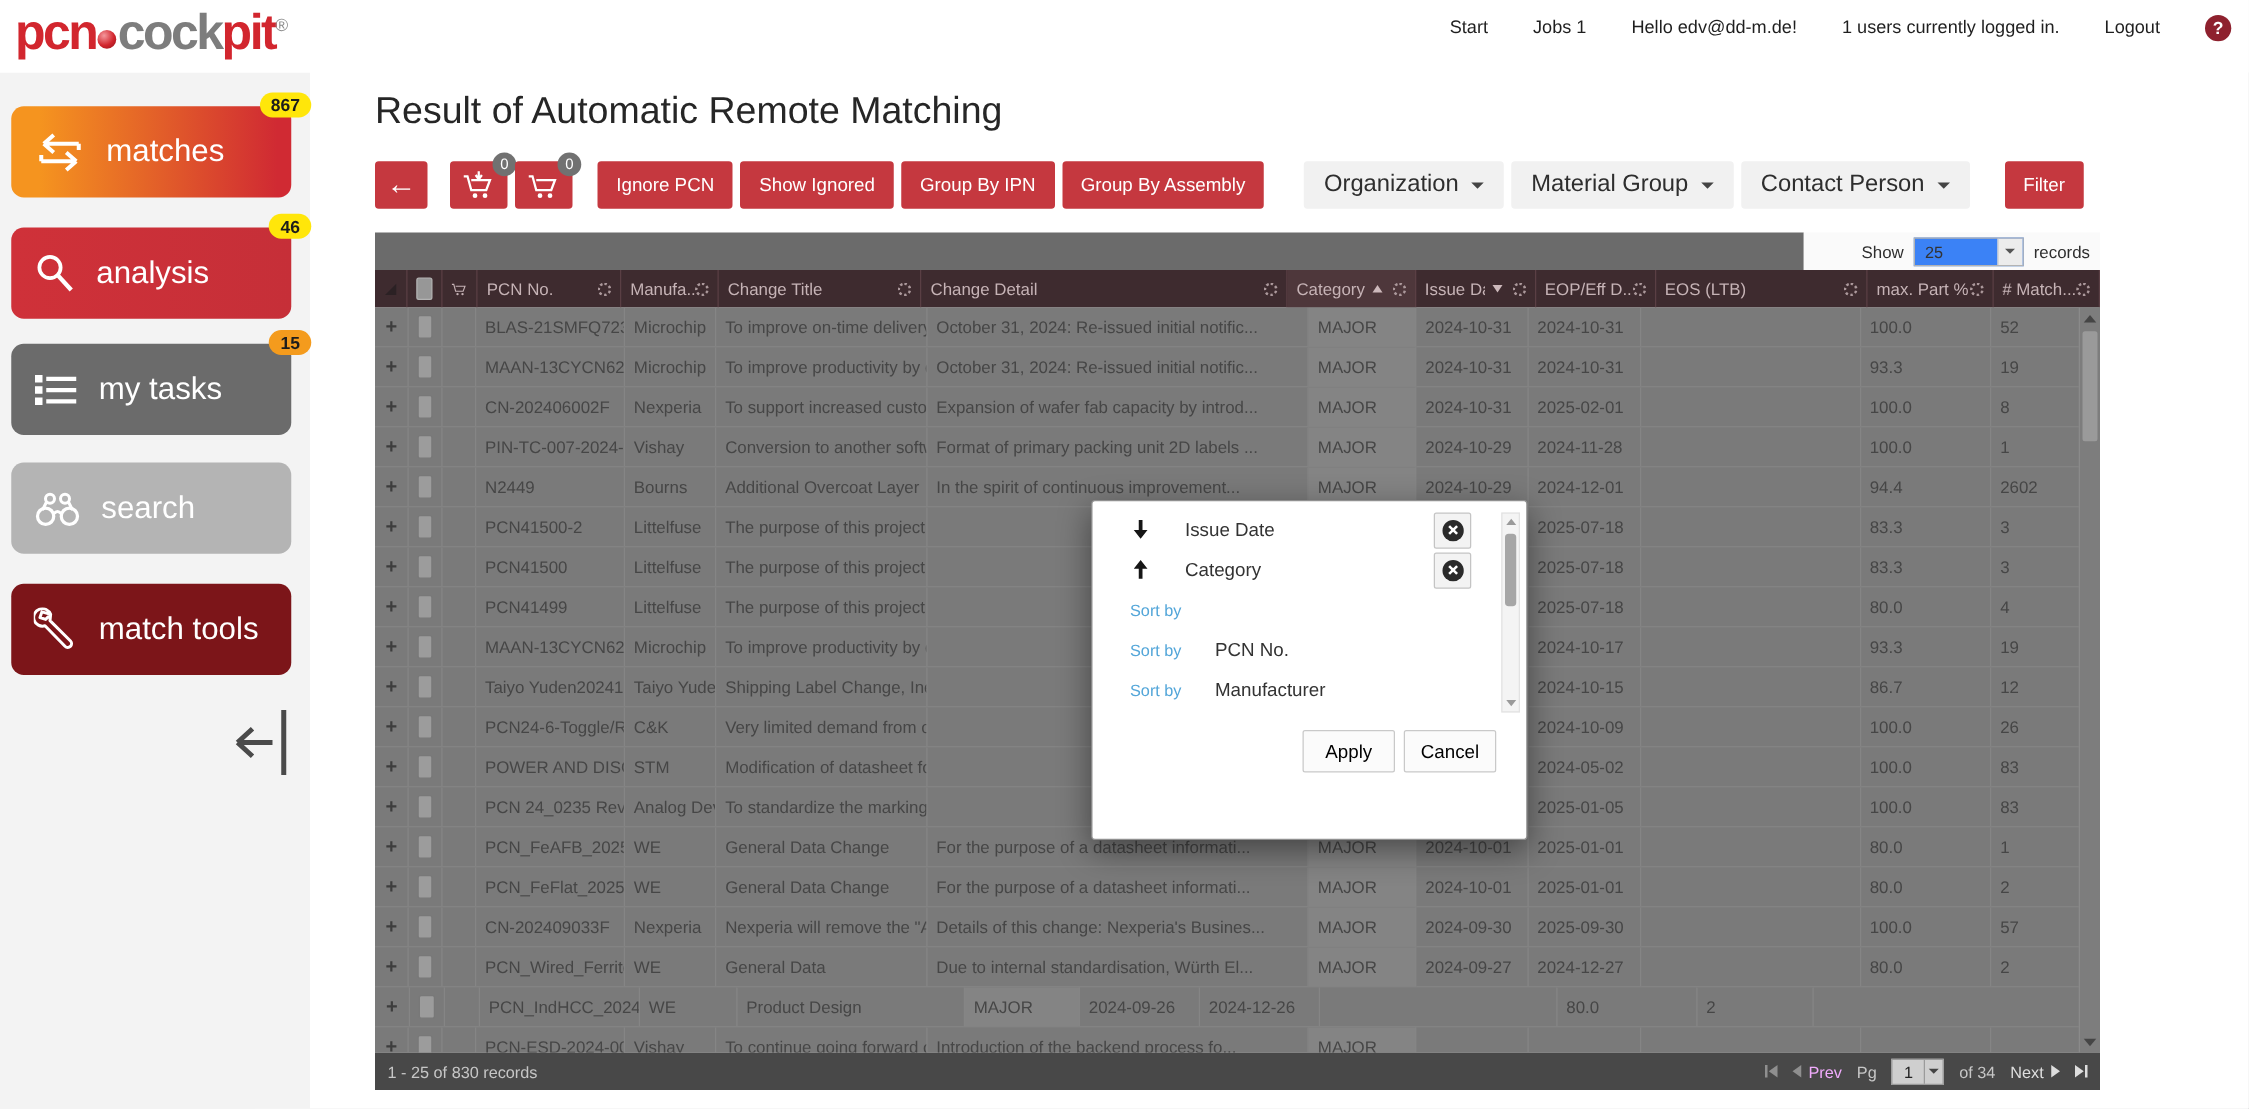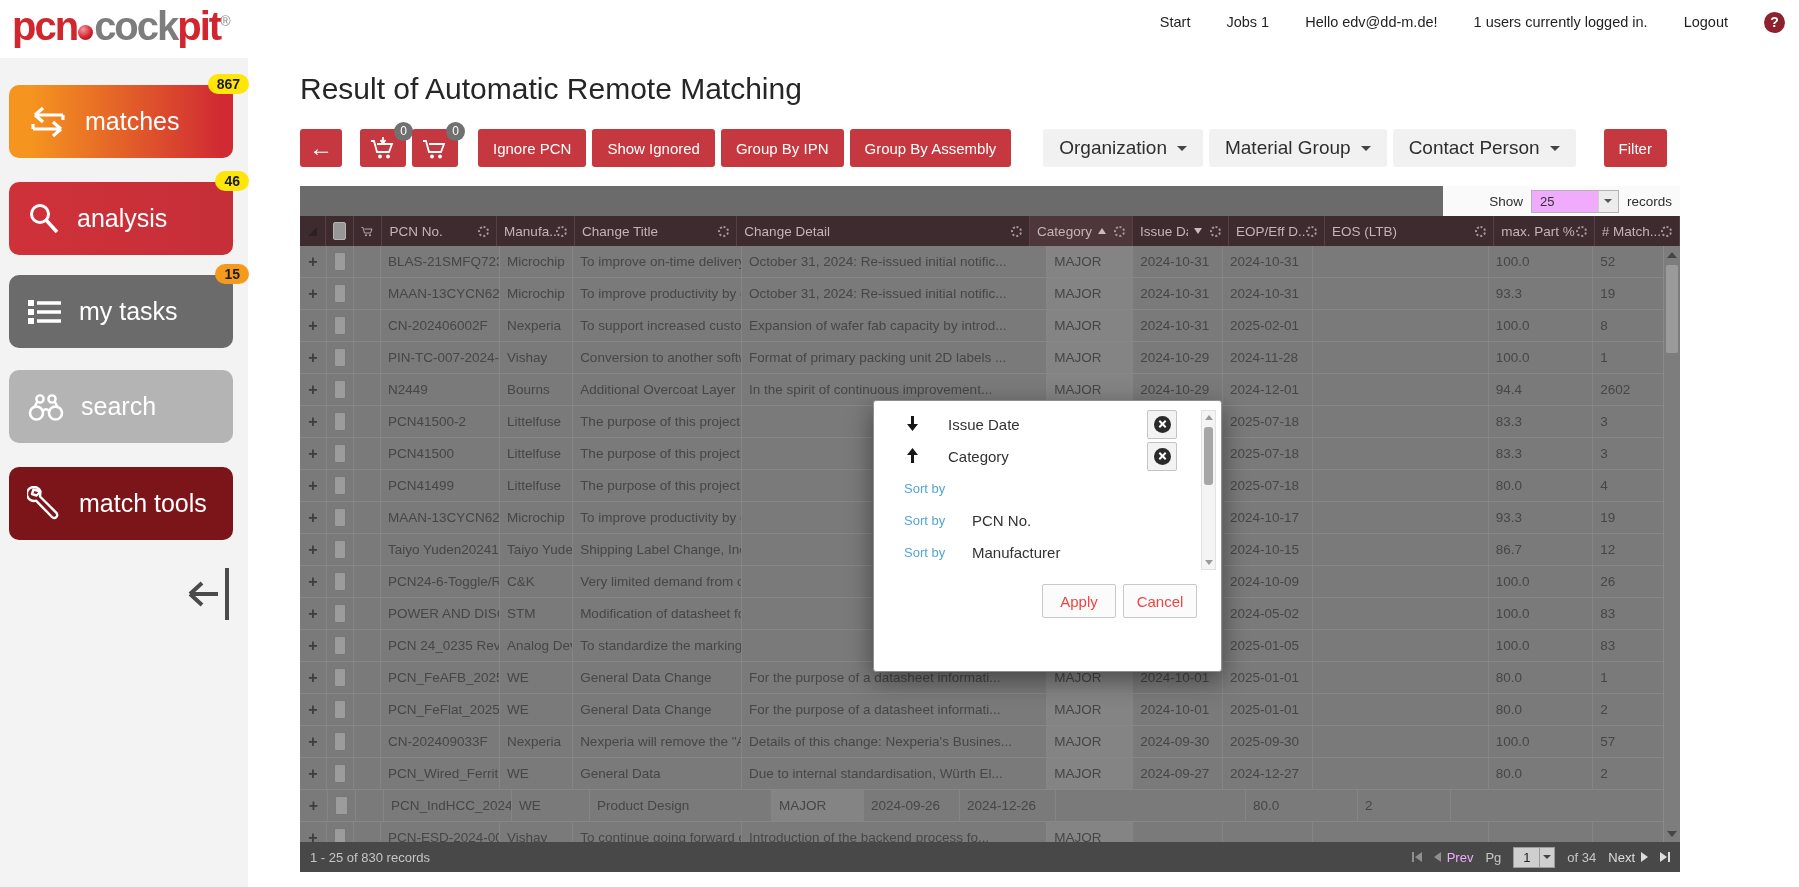--- a/index.html
+++ b/index.html
@@ -55,21 +55,21 @@
   .caret-down{width:0;height:0;border-left:5px solid transparent;border-right:5px solid transparent;
     border-top:5px solid #444;}
   .tb-filter{margin-left:22px;}
 
   
   .grid{position:absolute;left:300px;top:186px;width:1380px;z-index:1;}
   .strip{height:30px;display:flex;}
   .strip-dark{width:1143px;background:#6b6b6b;}
   .strip-show{flex:1;background:#fafafa;display:flex;align-items:center;justify-content:flex-end;
     padding-right:8px;gap:8px;font-size:13.5px;color:#2e2e2e;}
-  .sel{width:88px;height:23px;background:#f0abfc;border:1px solid #b3b3b3;display:flex;align-items:center;cursor:pointer;}
+  .sel{width:88px;height:23px;background:#3b82f6;border:1px solid #b3b3b3;display:flex;align-items:center;cursor:pointer;}
   .sel-val{flex:1;padding-left:8px;font-size:13px;color:#333;}
   .sel-btn{width:20px;height:100%;background:#ececec;border-left:1px solid #cfcfcf;
     display:flex;align-items:center;justify-content:center;}
   .sel-btn .caret-down{border-top-color:#555;border-left-width:4px;border-right-width:4px;border-top-width:4px;}
 
   .ghead{height:30px;background:#3e2b2f;display:flex;color:#c6b3b6;font-size:13.5px;}
   .hc{display:flex;align-items:center;padding:0 7px;border-right:1px solid #5a3f44;cursor:pointer;}
   .hc-label{white-space:nowrap;overflow:hidden;}
   .hc.hl{background:#4e373b;}
   .gear{width:11px;height:11px;border:2px dotted #ab989b;border-radius:50%;margin-left:auto;flex:none;cursor:pointer;}
@@ -155,21 +155,21 @@
   .m-sortby{color:#53a6d9;font-size:13px;width:44px;flex:none;cursor:pointer;}
   .m-sblabel{margin-left:24px;font-size:15px;color:#333;}
   .m-scroll{position:absolute;right:5px;top:2px;width:15px;height:160px;background:#f4f4f4;border:1px solid #e2e2e2;}
   .m-scroll .tri-u{border-bottom-color:#9a9a9a;border-left-width:4px;border-right-width:4px;border-bottom-width:5px;
     position:absolute;top:4px;left:3px;}
   .m-scroll .tri-d{border-top-color:#9a9a9a;border-left-width:4px;border-right-width:4px;border-top-width:5px;
     position:absolute;bottom:4px;left:3px;}
   .m-thumb{position:absolute;left:2px;top:16px;width:9px;height:58px;background:#a6a6a6;border-radius:3px;cursor:pointer;}
   .m-actions{display:flex;justify-content:flex-end;gap:7px;padding-right:24px;margin-top:12px;}
   .m-btn{width:74px;height:34px;background:#fbfbfb;border:1px solid #c9c9c9;border-radius:2px;font-size:15px;
-    color:#ef4444;display:flex;align-items:center;justify-content:center;cursor:pointer;}
+    color:#000000;display:flex;align-items:center;justify-content:center;cursor:pointer;}
 </style>
 </head>
 <body>
 
 <header class="topbar">
   <div class="logo"><span class="red">pcn</span><span class="globe"></span><span class="gray">cock</span><span class="red">pit</span><sup>®</sup></div>
   <nav class="topnav">
     <span id="nav-items" style="display:flex;align-items:center;gap:36px;">
         <span class="nav-item">Start</span>
         <span class="nav-item">Jobs 1</span>

